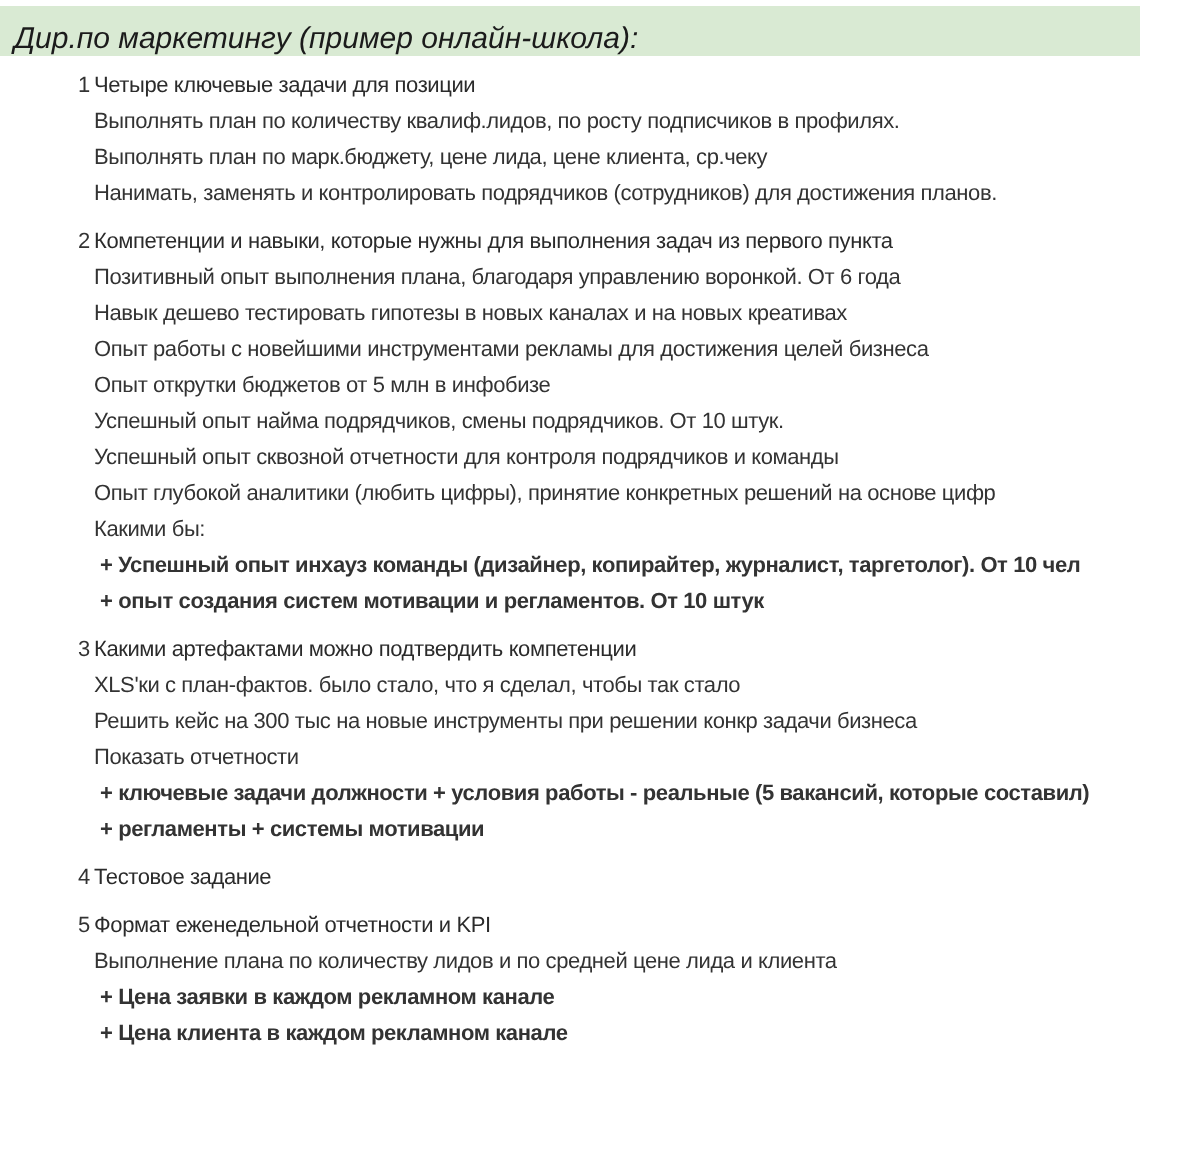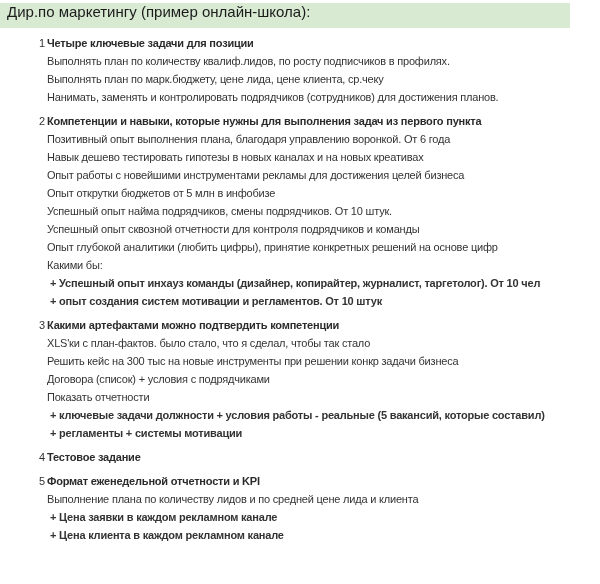--- a/index.html
+++ b/index.html
@@ -14,23 +14,24 @@
     font-family: "Liberation Sans", "DejaVu Sans", sans-serif;
     color: #333333;
   }
   .title-bar {
     margin-top: 3px;
     width: 570px;
     height: 25px;
     box-sizing: border-box;
     padding-left: 7px;
     display: flex;
-    align-items: flex-start;
+    align-items: flex-end;
     font-size: 15px;
     color: #1b1b1b;
+    font-style: italic;
   }
   .content {
     padding-top: 6px;
   }
   .section {
     position: relative;
     padding-left: 47px;
     margin-top: 6px;
   }
   .section.first {
@@ -42,21 +43,21 @@
     letter-spacing: -0.2px;
     white-space: nowrap;
   }
   .num {
     position: absolute;
     left: 39px;
     top: 0;
     font-weight: 400;
   }
   .heading .title {
-    font-weight: 700;
+    font-weight: 400;
     color: #2b2b2b;
   }
   .row.plus {
     padding-left: 3px;
     font-weight: bold;
   }
 </style>
 </head>
 <body style="color: rgb(51, 51, 51);">
 
@@ -143,23 +144,20 @@
     </div>
     <div>
   <div class="row line">
     <span>XLS'ки с план-фактов. было стало, что я сделал, чтобы так стало</span>
   </div>
 
   <div class="row line">
     <span>Решить кейс на 300 тыс на новые инструменты при решении конкр задачи бизнеса</span>
   </div>
 
-  <div class="row line">
-    <span>Договора (список) + условия с подрядчиками</span>
-  </div>
 
   <div class="row line">
     <span>Показать отчетности</span>
   </div>
 
   <div class="row line plus">
     <span>+ ключевые задачи должности + условия работы - реальные (5 вакансий, которые составил)</span>
   </div>
 
   <div class="row line plus">

